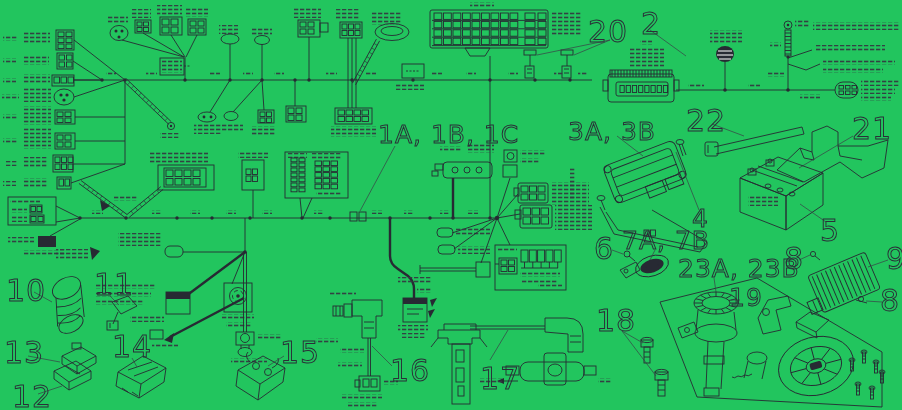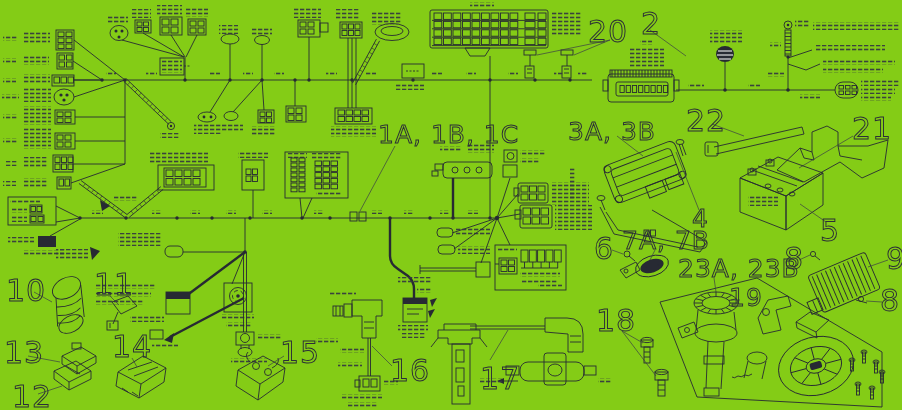--- a/index.html
+++ b/index.html
@@ -1,16 +1,16 @@
 <!DOCTYPE html>
 <html><head>
 <meta charset="utf-8">
 <style>
   html,body{margin:0;padding:0;background:#fff;}
-  #stage{position:relative;width:902px;height:410px;background:#84cc16;overflow:hidden;
+  #stage{position:relative;width:902px;height:410px;background:#22c55e;overflow:hidden;
          font-family:"DejaVu Sans",sans-serif;}
   svg{display:block}
   .callout{font-family:"DejaVu Sans",sans-serif;fill:none;stroke:#2b2e38;stroke-width:.95;letter-spacing:1px}
   .f30{font-size:30px}.f26{font-size:25px}
   .ink{stroke:#272a33;fill:none;stroke-width:.9}
   .thick{stroke:#272a33;fill:none;stroke-width:2.4}
   .fill{fill:#272a33;stroke:none}
   .mt{fill:url(#mt);stroke:none;opacity:.92}
   .ld{stroke:#3a3d46;fill:none;stroke-width:.7}
 </style>

